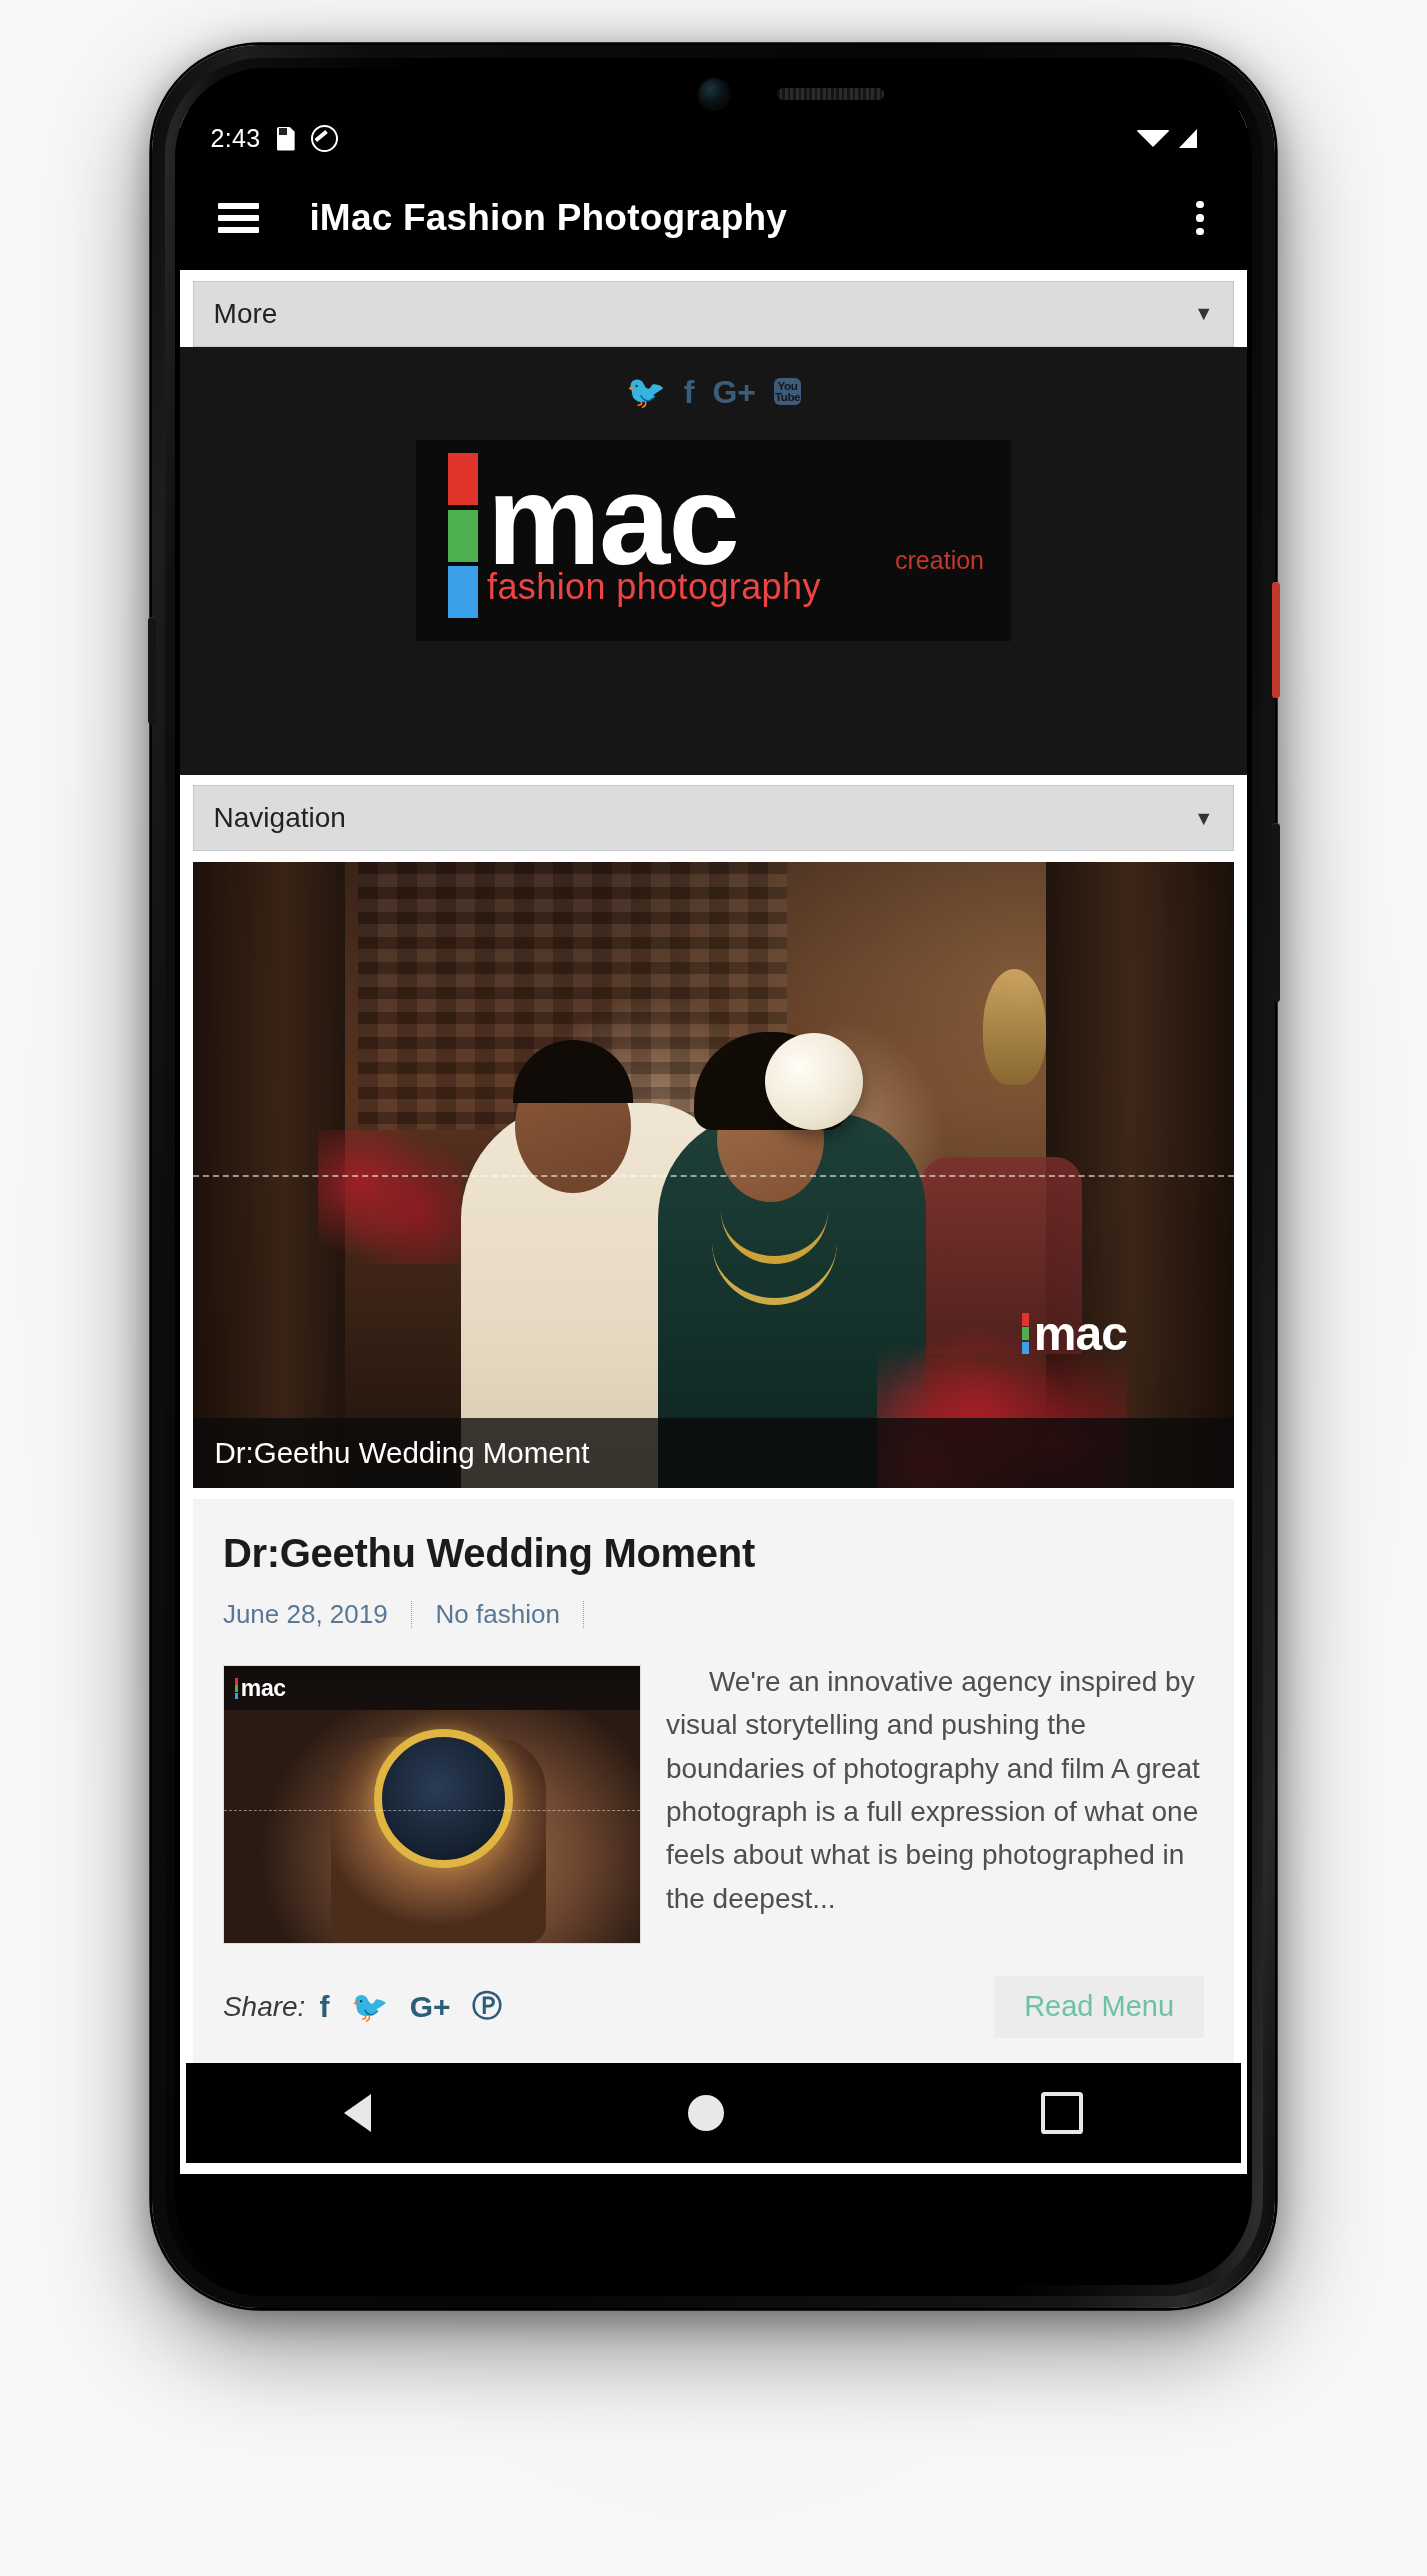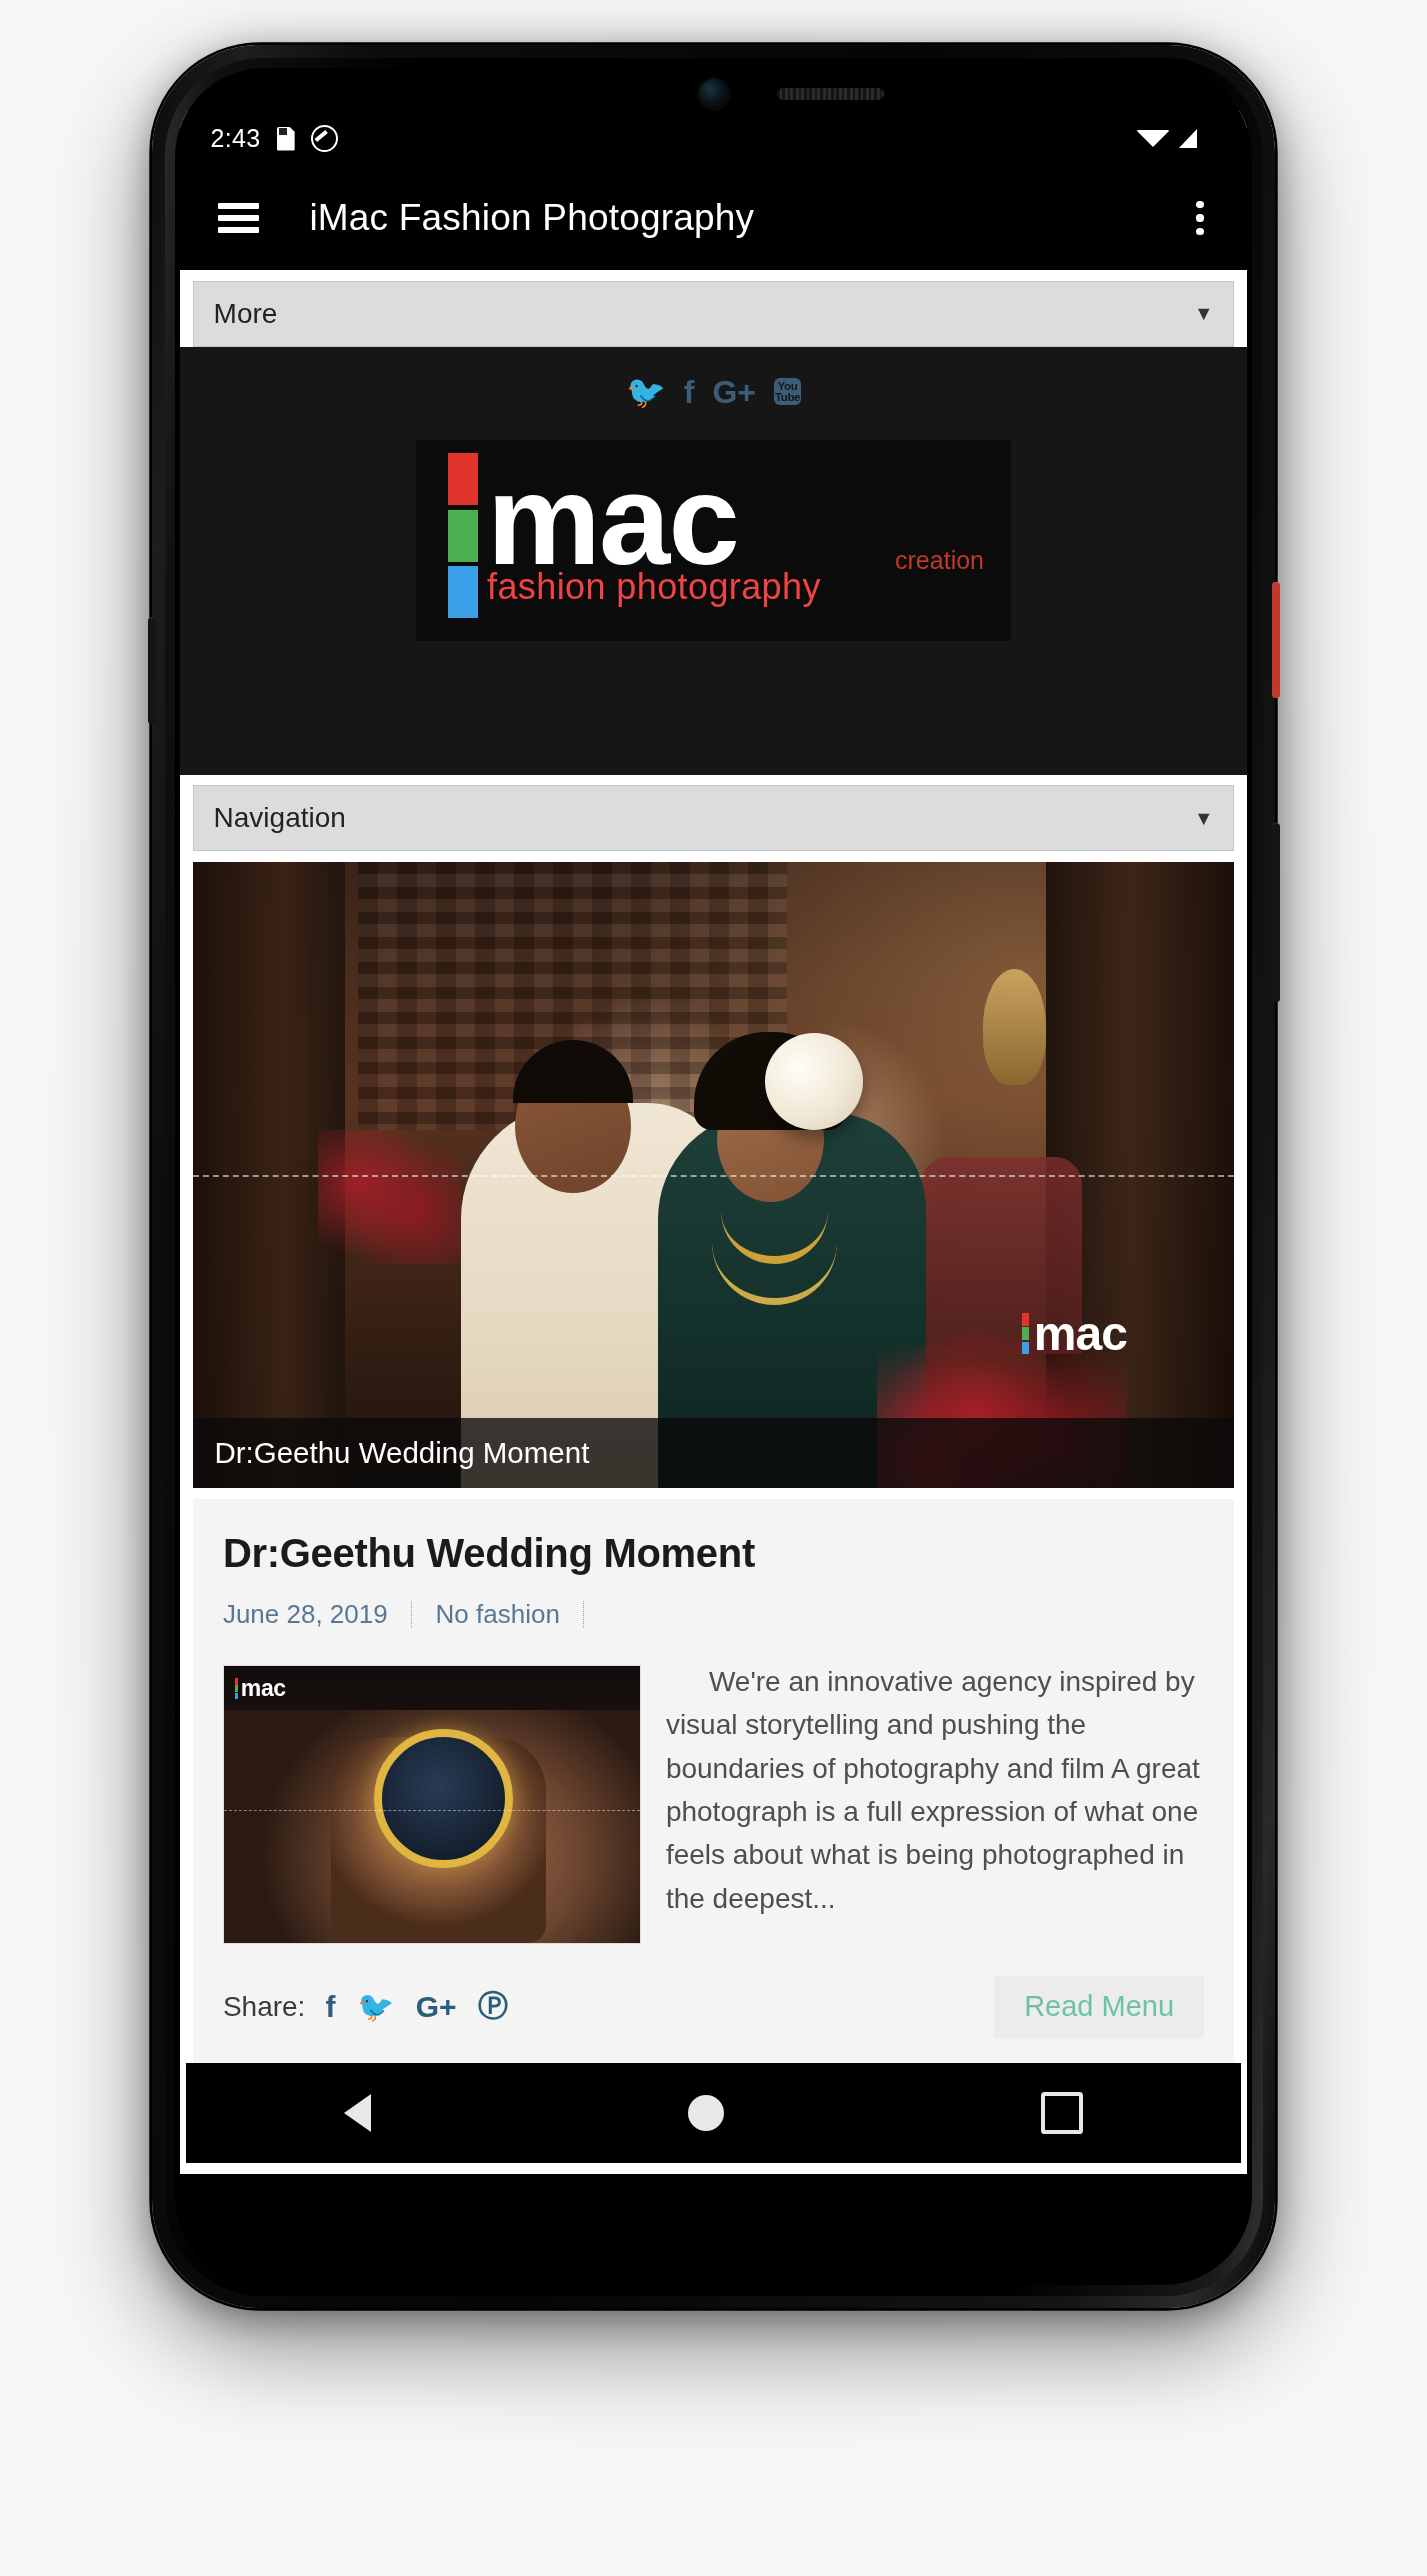--- a/index.html
+++ b/index.html
@@ -114,21 +114,21 @@
   
   .appbar{
     position:absolute;left:0;top:55px;width:100%;height:104px;
     background:#000;display:flex;align-items:center;z-index:5;
   }
   .hamburger{
     width:41px;height:30px;margin-left:38px;display:flex;flex-direction:column;justify-content:space-between;cursor:pointer;
   }
   .hamburger span{display:block;height:6.3px;background:#fff;border-radius:0.9px;}
   .appbar-title{
-    color:#fff;font-size:37px;font-weight:normal;margin-left:50px;letter-spacing:0.2px;
+    color:#fff;font-size:37px;font-weight:bold;margin-left:50px;letter-spacing:0.2px;
   }
   .kebab{
     margin-left:auto;margin-right:43px;display:flex;flex-direction:column;gap:6.3px;cursor:pointer;
   }
   .kebab i{width:7.2px;height:7.2px;border-radius:50%;background:#fff;display:block;}
 
   
   .webview{
     position:absolute;left:0;top:159px;right:0;bottom:0;
     background:#ffffff;overflow:hidden;
@@ -313,21 +313,21 @@
   .thumb-wm .b i{width:3.6px;height:6.3px;display:block;}
   .thumb-wm span{color:#fff;font-size:23px;font-weight:bold;letter-spacing:-0.4px;}
   .thumb-dash{
     position:absolute;left:0;right:0;top:52%;border-top:1.8px dashed rgba(255,255,255,.45);
   }
   .post-text{
     font-size:28px;line-height:1.55;color:#4e4e4e;text-align:left;margin:0;
   }
   .post-text .indent{display:inline-block;width:43px;}
   .share-row{display:flex;align-items:center;margin-top:23px;}
-  .share-label{font-size:28px;color:#3b3b3b;margin-right:20px;}
+  .share-label{font-size:28px;color:#3b3b3b;margin-right:14px;font-style:italic;}
   .share-icons{display:flex;align-items:center;gap:21.5px;color:#2e5d7a;font-size:30px;font-weight:bold;}
   .read-more{
     margin-left:auto;background:#ececec;color:#6ec2a4;font-size:29px;
     padding:14.3px 30px;border:none;cursor:pointer;
   }
 
   
   .navbar{
     position:absolute;left:5.4px;right:5.4px;bottom:10.7px;height:100px;
     background:#000;display:flex;align-items:center;justify-content:space-around;z-index:7;

